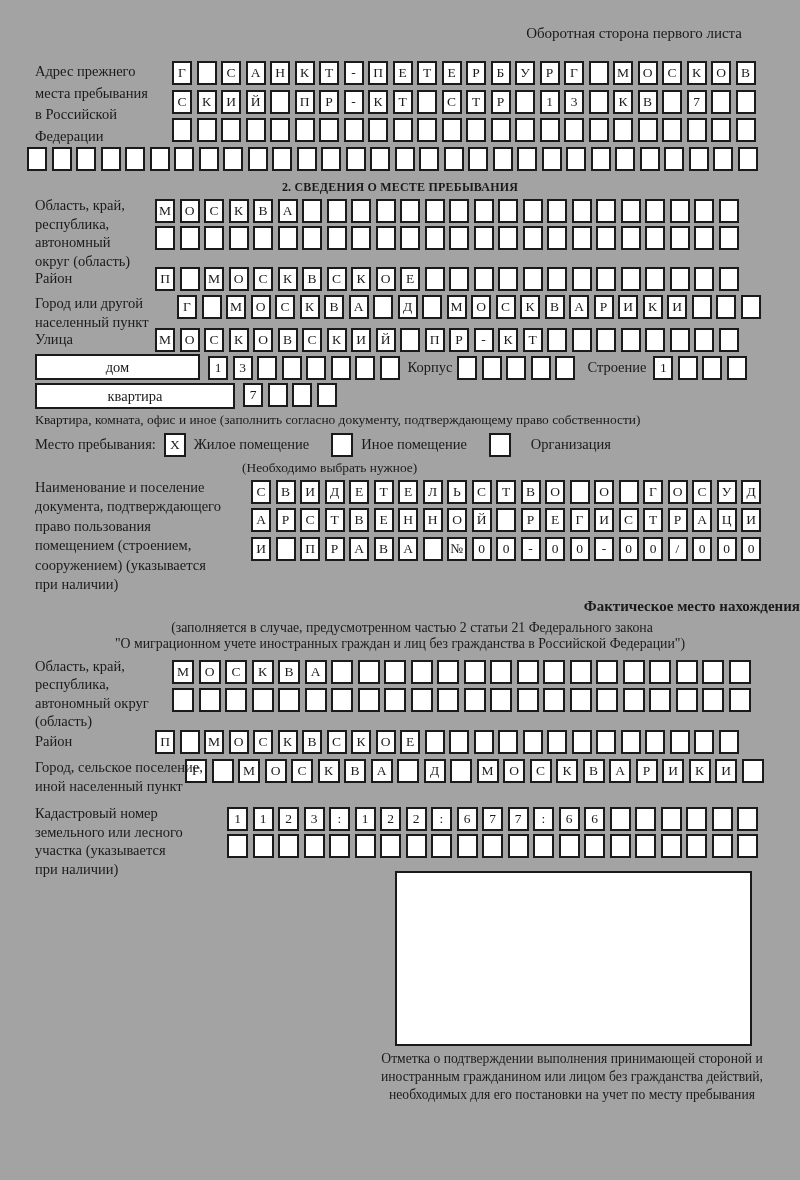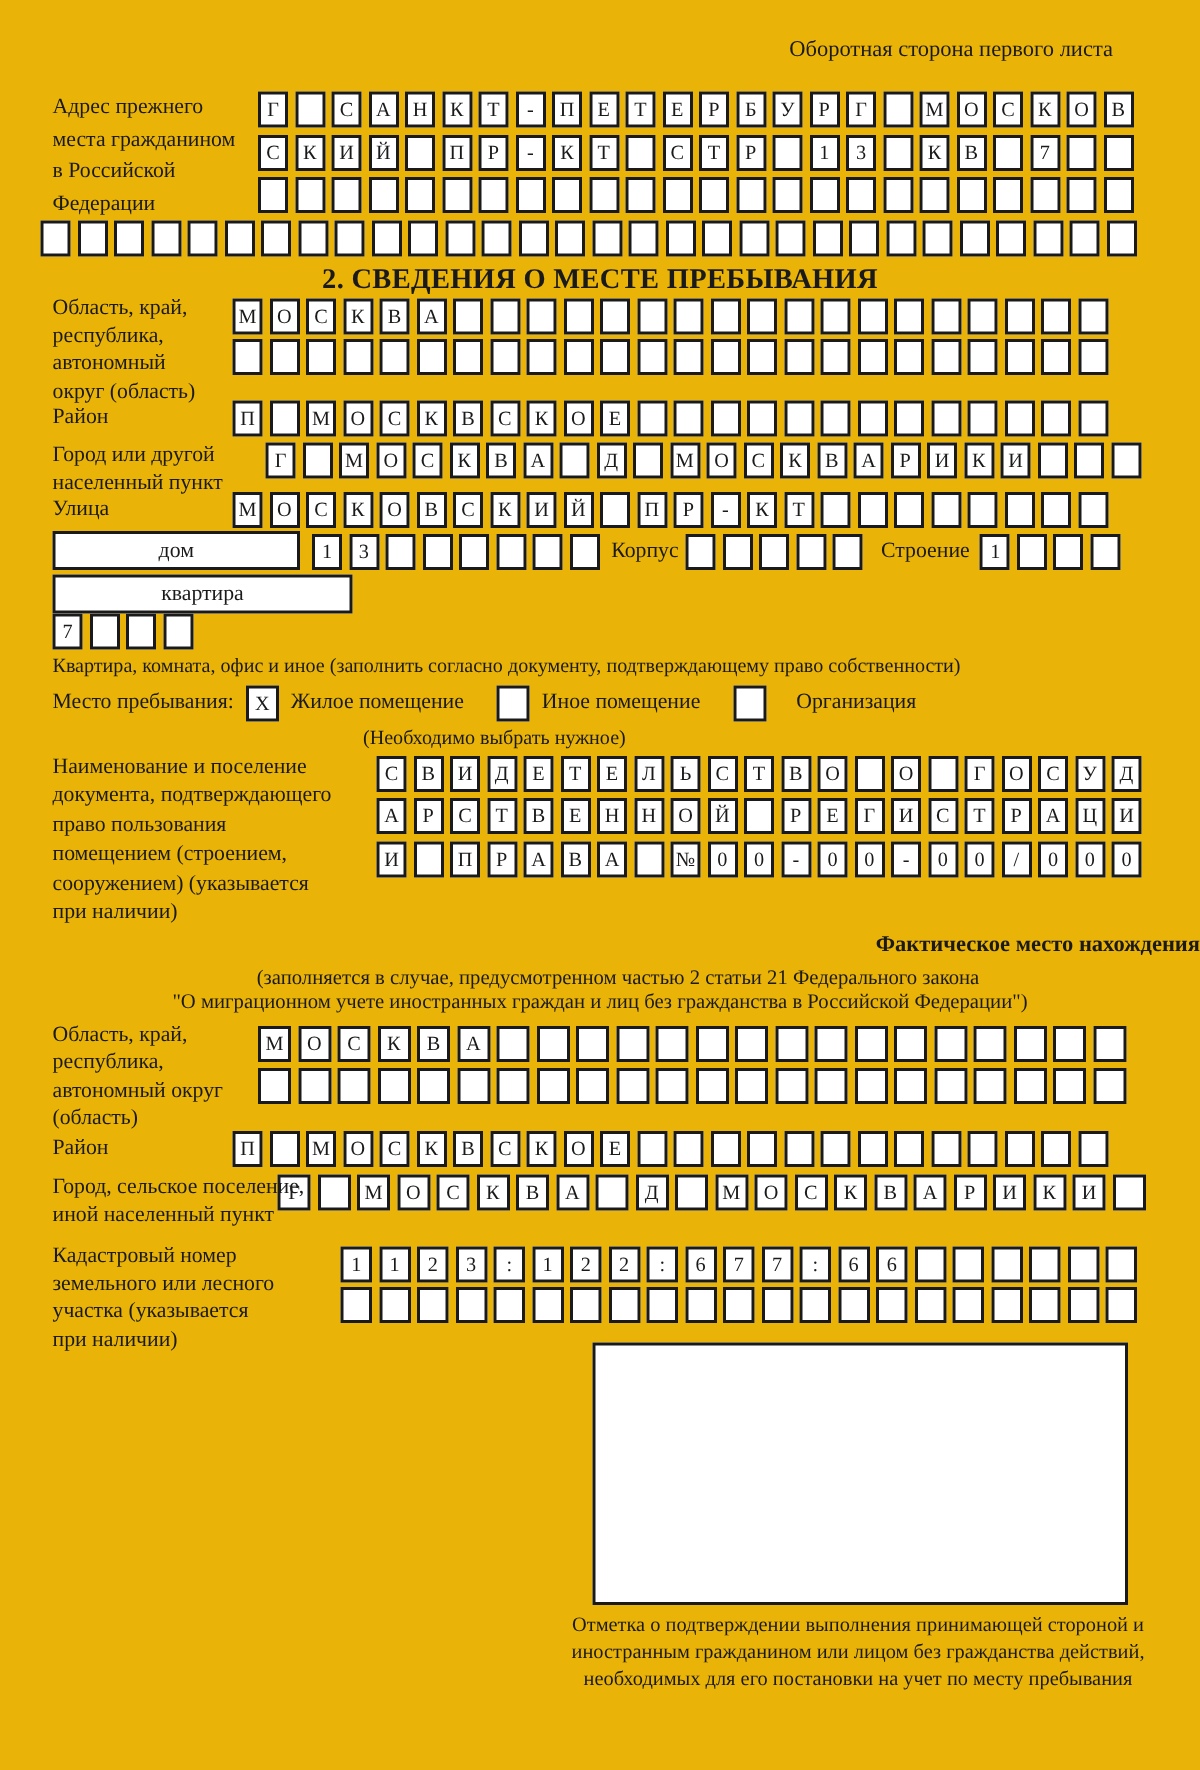--- a/index.html
+++ b/index.html
@@ -1,21 +1,21 @@
 <!DOCTYPE html>
 <html lang="ru"><head>
 <meta charset="utf-8">
 <style>
   * { margin:0; padding:0; box-sizing:border-box; }
   html,body { background:#fff; }
   .page {
     position:relative;
     width:800px; height:1180px;
     margin:0 auto;
-    background:#eab308;
+    background:#a3a3a3;
     color:#1a1a1a;
     font-family:"Liberation Serif","DejaVu Serif",serif;
     overflow:hidden;
   }
   .corner { padding-top:24px; padding-right:58px; text-align:right; font-size:15px; line-height:18px; }
 
   
   .frow { position:relative; }
   .flabel { position:absolute; left:35px; top:2px; font-size:14.5px; line-height:19px; white-space:nowrap; }
   .flabel.multi { top:-3px; line-height:18.5px; }
@@ -41,41 +41,41 @@
   .ind-doc  { padding-left:251px; }
   .ind-obl2 { padding-left:172px; }
   .ind-city2{ padding-left:185px; }
   .ind-kad  { padding-left:227px; }
 
   .fullrow { margin-left:27px; margin-top:5px; }
 
   .caption { font-size:13.2px; line-height:15.5px; }
   .center { text-align:center; }
 
-  .sec-title { margin-top:7px; text-align:center; font-weight:bold; font-size:19px; line-height:18px; letter-spacing:.2px; }
+  .sec-title { margin-top:7px; text-align:center; font-weight:bold; font-size:12px; line-height:18px; letter-spacing:.2px; }
 
   .mt-addr { margin-top:19px; }
   .mt-cap1 { margin-top:5px; }
   .mt-obl1 { margin-top:3px; }
   .mt-rayon { margin-top:17px; }
   .mt-gorod { margin-top:4px; }
   .mt-ulica { margin-top:9px; }
 
   .house-row { margin-left:35px; margin-top:2px; display:flex; align-items:flex-end; }
   .wide-box {
     flex:none; height:26px; border:2px solid #1a1a1a;
     display:flex; align-items:center; justify-content:center;
     font-size:14.5px; background:#fff;
   }
   .dom-box { width:165px; margin-right:8px; }
   .kv-box { width:200px; margin-right:8px; }
   .inline-lbl { font-size:14.5px; line-height:26px; white-space:nowrap; }
   .house-row .cells { margin-top:1px; }
 
-  .apt-row { margin-left:35px; margin-top:3px; display:flex; align-items:flex-start;flex-direction:column; }
+  .apt-row { margin-left:35px; margin-top:3px; display:flex; align-items:flex-start; }
 
   .cap-line { margin-top:2px; padding-left:35px; font-size:13.4px; line-height:15.5px; }
   .cap-line2 { margin-top:3px; padding-left:35px; font-size:13.4px; line-height:15.5px; }
 
   .stay-row { margin-left:35px; margin-top:5px; display:flex; align-items:center; font-size:14.5px; }
   .stay-row .cb { width:22px; height:24px; margin:0 8px; }
   .stay-row .gap-l { margin-left:22px; }
   .hint { margin-top:3px; padding-left:242px; font-size:13.4px; line-height:15px; }
 
   .mt-doc { margin-top:5px; }
@@ -93,21 +93,21 @@
 </head>
 <body>
 
 <div class="page">
 
   <div class="corner">Оборотная сторона первого листа</div>
 
   <div class="frow ind-addr mt-addr">
     <div class="flabel addr">
       <div>Адрес прежнего</div>
-      <div>места гражданином</div>
+      <div>места пребывания</div>
       <div>в Российской</div>
       <div>Федерации</div>
     </div>
     <div class="rows">
       <div class="cells">
           <span class="cell">Г</span>
           <span class="cell"></span>
           <span class="cell">С</span>
           <span class="cell">А</span>
           <span class="cell">Н</span>

